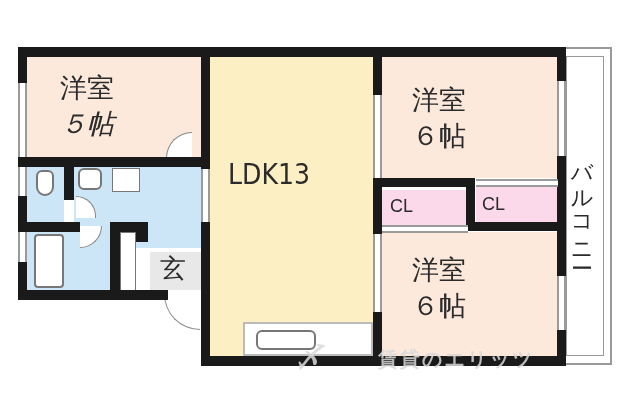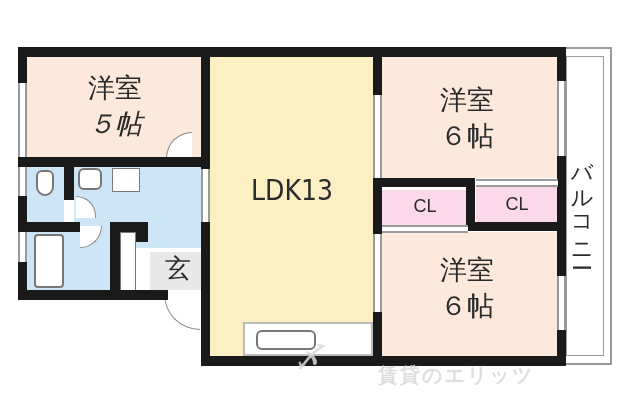--- a/index.html
+++ b/index.html
@@ -1,40 +1,40 @@
 <!DOCTYPE html>
 <html><head>
 <meta charset="utf-8">
 <style>
   html, body { margin:0; padding:0; background:#ffffff; }
   body { width:640px; height:416px; position:relative; overflow:hidden; font-family:"DejaVu Sans", sans-serif; }
   .abs { position:absolute; box-sizing:border-box; }
   .wall { background:#1a1a1a; }
   .room { position:absolute; box-sizing:border-box; }
-  .label { position:absolute; color:#2b2b2b; text-align:center; line-height:1.05; }
+  .label { position:absolute; color:#2b2b2b; text-align:left; line-height:1.05; }
   .win { position:absolute; background:#ffffff; border-left:2px solid #9a9a9a; border-right:2px solid #9a9a9a; box-sizing:border-box; }
   .winh { position:absolute; background:#ffffff; border-top:2px solid #9a9a9a; border-bottom:2px solid #9a9a9a; box-sizing:border-box; }
   .fixture { position:absolute; background:#ffffff; border:2px solid #777; box-sizing:border-box; }
   .door-arc { position:absolute; border:1.5px solid #888; background:#fff; box-sizing:border-box; }
   .cl-label { font-family:Liberation Sans, sans-serif; font-size:18px; }
   .watermark { position:absolute; color:#d9d9d9; font-weight:bold; font-size:20px; letter-spacing:2px; opacity:0.85; }
 </style>
 </head>
 <body>
 
 <div class="abs" style="left:562px; top:47px; width:50px; height:318px; border:2px solid #999; background:#fff;"></div>
 <div class="abs" style="left:566px; top:56px; width:38px; height:300px; border:1.5px solid #999;"></div>
 <div class="label" style="left:572px; top:148px; width:22px; font-size:22px; writing-mode:vertical-rl; letter-spacing:2px;">バルコニー</div>
 
 <div class="room" style="left:26px; top:56px; width:176px; height:102px; background:#fde9dc;"></div>
 <div class="label" style="left:60px; top:74px; width:110px; font-size:27px;">洋室</div>
 <div class="label" style="left:60px; top:110px; width:110px; font-size:27px;font-style:italic;">５帖</div>
 
 <div class="room" style="left:210px; top:56px; width:164px; height:300px; background:#fdefc4;"></div>
-<div class="label" style="left:228px; top:160px; width:128px; font-size:28px; font-family:'DejaVu Sans Condensed','DejaVu Sans',sans-serif;margin-top:16px;">LDK13</div>
+<div class="label" style="left:228px; top:160px; width:128px; font-size:28px; font-family:'DejaVu Sans Condensed','DejaVu Sans',sans-serif;">LDK13</div>
 
 <div class="abs" style="left:243px; top:322px; width:130px; height:34px; background:#fff; border:2px solid #bbb;"></div>
 <div class="abs" style="left:256px; top:330px; width:60px; height:20px; border:2px solid #777; border-radius:6px; background:#fff;"></div>
 
 <div class="room" style="left:382px; top:56px; width:176px; height:122px; background:#fde9dc;"></div>
 <div class="label" style="left:412px; top:86px; width:110px; font-size:27px;">洋室</div>
 <div class="label" style="left:412px; top:122px; width:110px; font-size:27px;">６帖</div>
 
 <div class="room" style="left:382px; top:190px; width:86px; height:36px; background:#fbd9ea;"></div>
 <div class="label cl-label" style="left:390px; top:197px; width:70px;">CL</div>
@@ -91,14 +91,14 @@
 <div class="win" style="left:18px; top:167px; width:9px; height:29px;"></div>
 <div class="win" style="left:18px; top:232px; width:9px; height:30px;"></div>
 <div class="win" style="left:373px; top:95px; width:9px; height:83px;"></div>
 <div class="win" style="left:373px; top:234px; width:9px; height:78px;"></div>
 <div class="win" style="left:201px; top:169px; width:9px; height:53px;"></div>
 <div class="win" style="left:557px; top:81px; width:9px; height:75px;"></div>
 <div class="win" style="left:557px; top:276px; width:9px; height:54px;"></div>
 <div class="winh" style="left:382px; top:225px; width:86px; height:8px;"></div>
 <div class="winh" style="left:476px; top:179px; width:82px; height:8px;"></div>
 
-<div class="watermark" style="left:378px; top:362px;text-align:center;">賃貸のエリッツ</div>
+<div class="watermark" style="left:378px; top:346px;text-align:center;">賃貸のエリッツ</div>
 <div class="watermark" style="left:296px; top:340px; font-size:26px; font-style:italic;">〆</div>
 
 </body></html>

